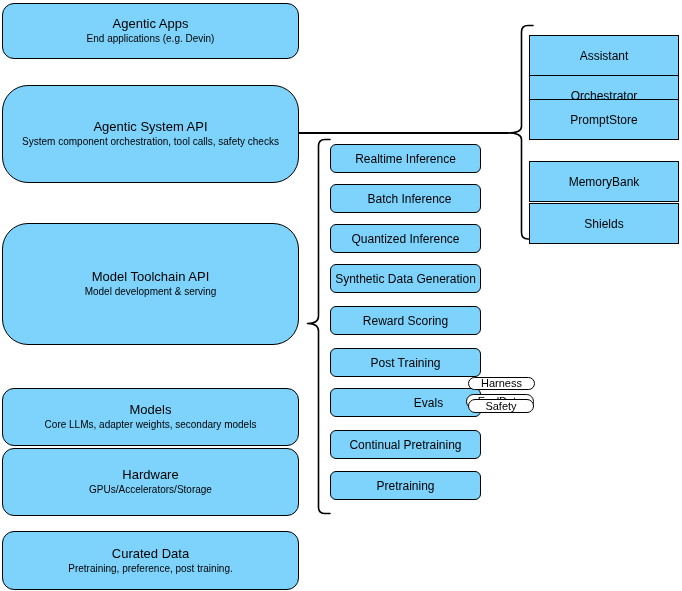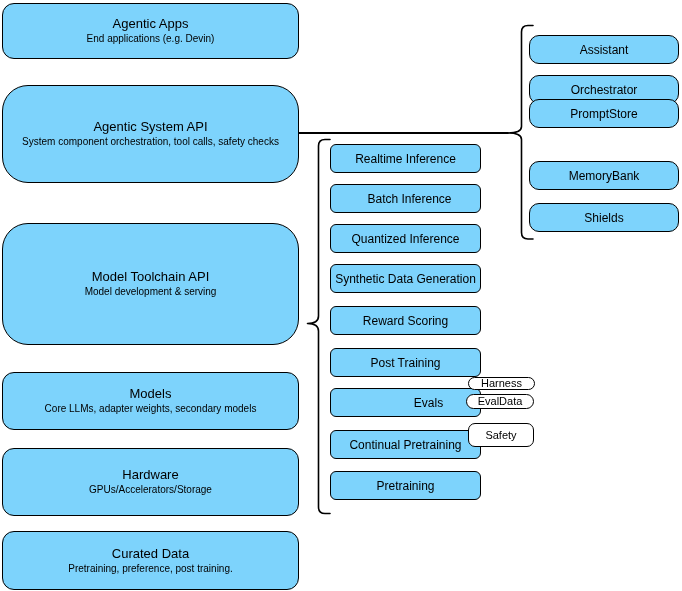--- a/index.html
+++ b/index.html
@@ -41,54 +41,54 @@
     justify-content: center;
     text-align: center;
   }
   
   .lb { left: 2px; width: 297px; border-radius: 12px; }
   .lb .t  { font-size: 13px; line-height: 16px; }
   .lb .st { font-size: 10px; line-height: 14px; }
   .lb1 { top: 3px;   height: 56px;  }
   .lb2 { top: 85px;  height: 98px; border-radius: 26px; }
   .lb3 { top: 223px; height: 122px; border-radius: 26px; }
-  .lb4 { top: 372px; height: 58px;  }
+  .lb4 { top: 388px; height: 58px;  }
   .lb5 { top: 448px; height: 68px;  }
   .lb6 { top: 531px; height: 59px;  }
   
   .mb {
     left: 330px; width: 151px; height: 29px;
     border-radius: 6px; font-size: 12px; line-height: 14px;
   }
   .mb1 { top: 144px; } .mb2 { top: 184px; padding-left: 8px; } .mb3 { top: 224px; }
   .mb4 { top: 264px; text-align: center; } .mb5 { top: 306px; } .mb6 { top: 348px; }
   .mb7 { top: 388px; padding-left: 46px; } .mb8 { top: 430px; } .mb9 { top: 471px; }
   
   .rb {
-    left: 529px; width: 150px; height: 29px;
-    border-radius: 10px; font-size: 12px; line-height: 14px;
+    left: 529px; width: 150px; height: 41px;
+    border-radius: 0; font-size: 12px; line-height: 14px;
   }
   .rb1 { top: 35px;  } .rb2 { top: 75px;  } .rb3 { top: 99px; }
   .rb4 { top: 161px; } .rb5 { top: 203px; }
   
   .pill {
     position: absolute;
     box-sizing: border-box;
     background: #ffffff;
     border: 1.3px solid #000000;
     display: flex;
     align-items: center;
     justify-content: center;
     font-size: 11px;
     line-height: 11px;
     z-index: 3;
   }
   .pill1 { left: 468px; top: 377px; width: 67px; height: 13px; border-radius: 7px; }
   .pill2 { left: 466px; top: 394px; width: 68px; height: 15px; border-radius: 8px; }
-  .pill3 { left: 468px; top: 423px; width: 66px; height: 24px; border-radius: 7px; }
+  .pill3 { left: 468px; top: 399px; width: 66px; height: 14px; border-radius: 7px; }
   .node, .pill { z-index: 2; }
 </style>
 </head>
 <body>
 
 <div class="canvas">
 
   <svg class="overlay" viewBox="0 0 682 591">
 
     <path stroke-width="1.8" d="M 299 133 L 508 133"></path>

